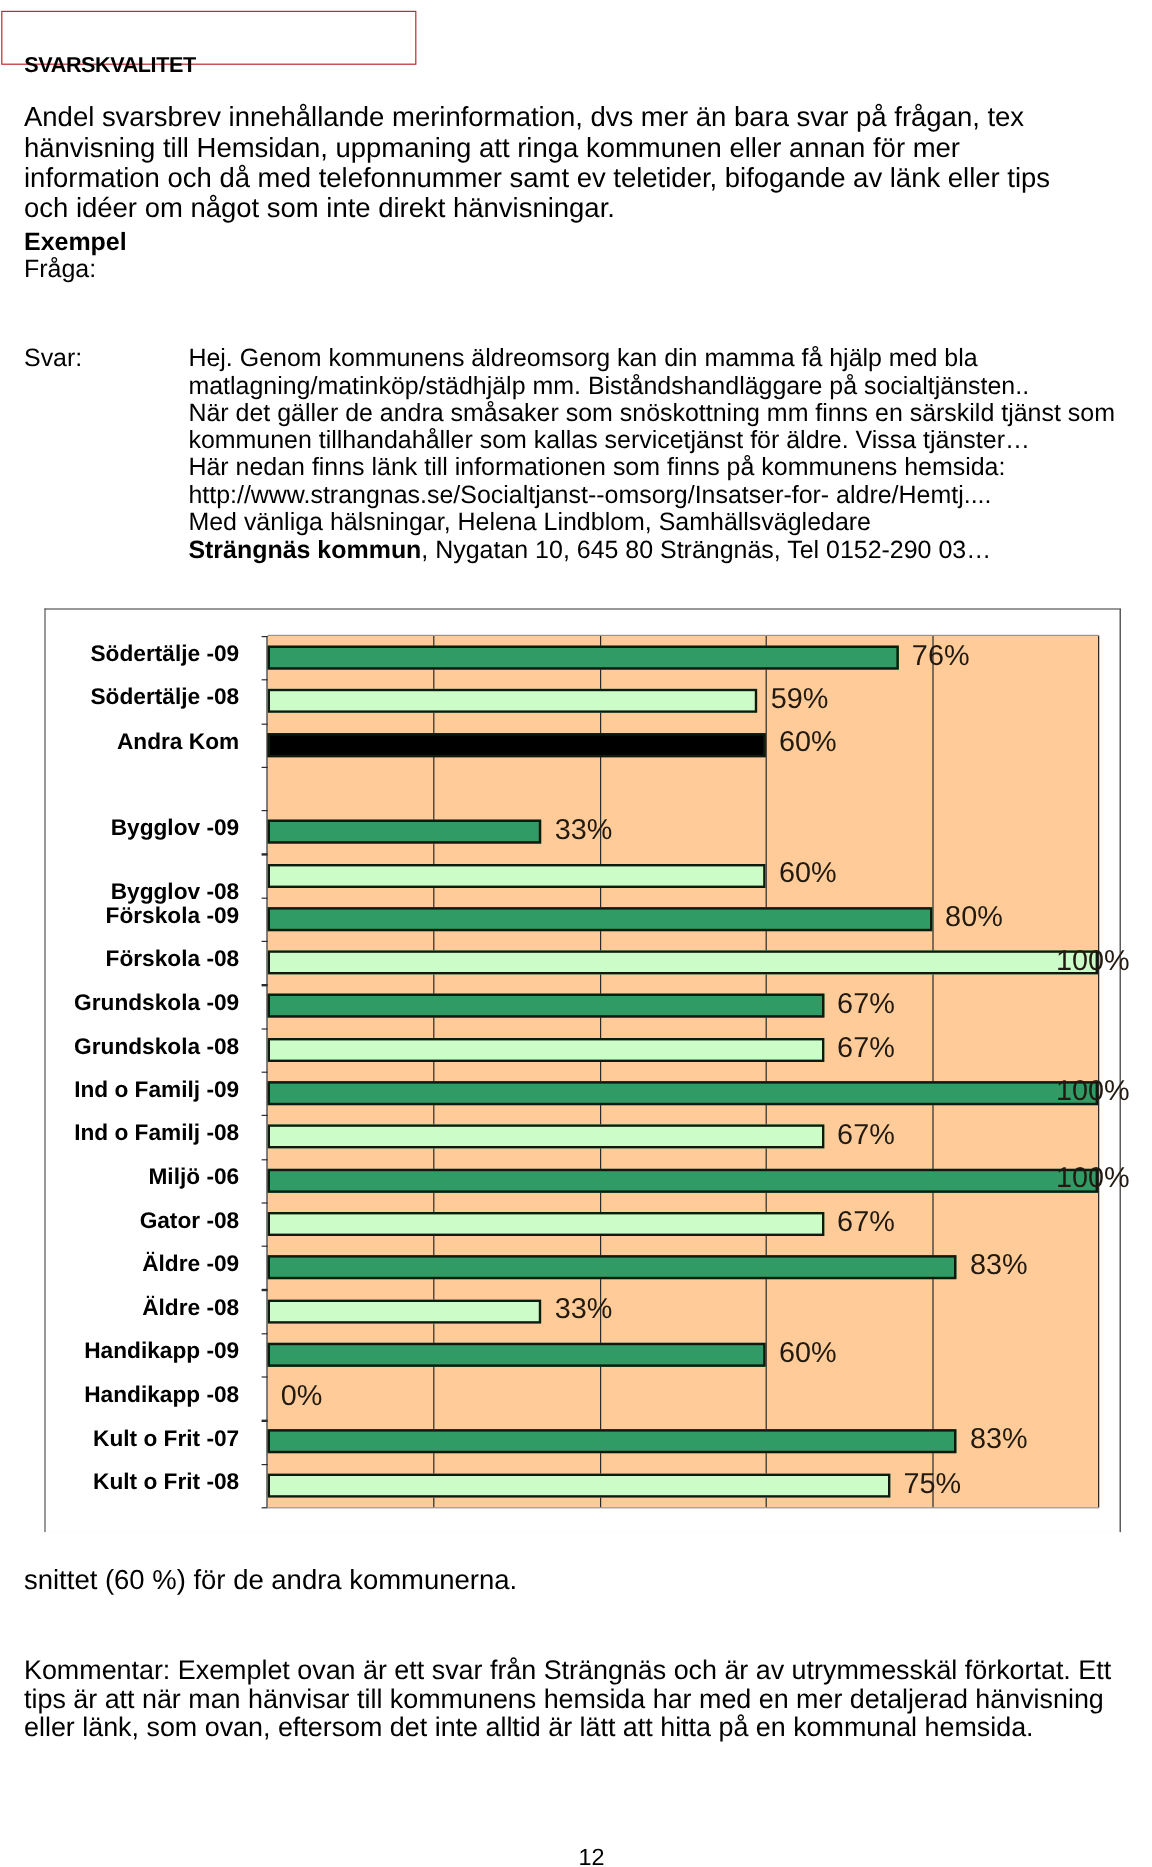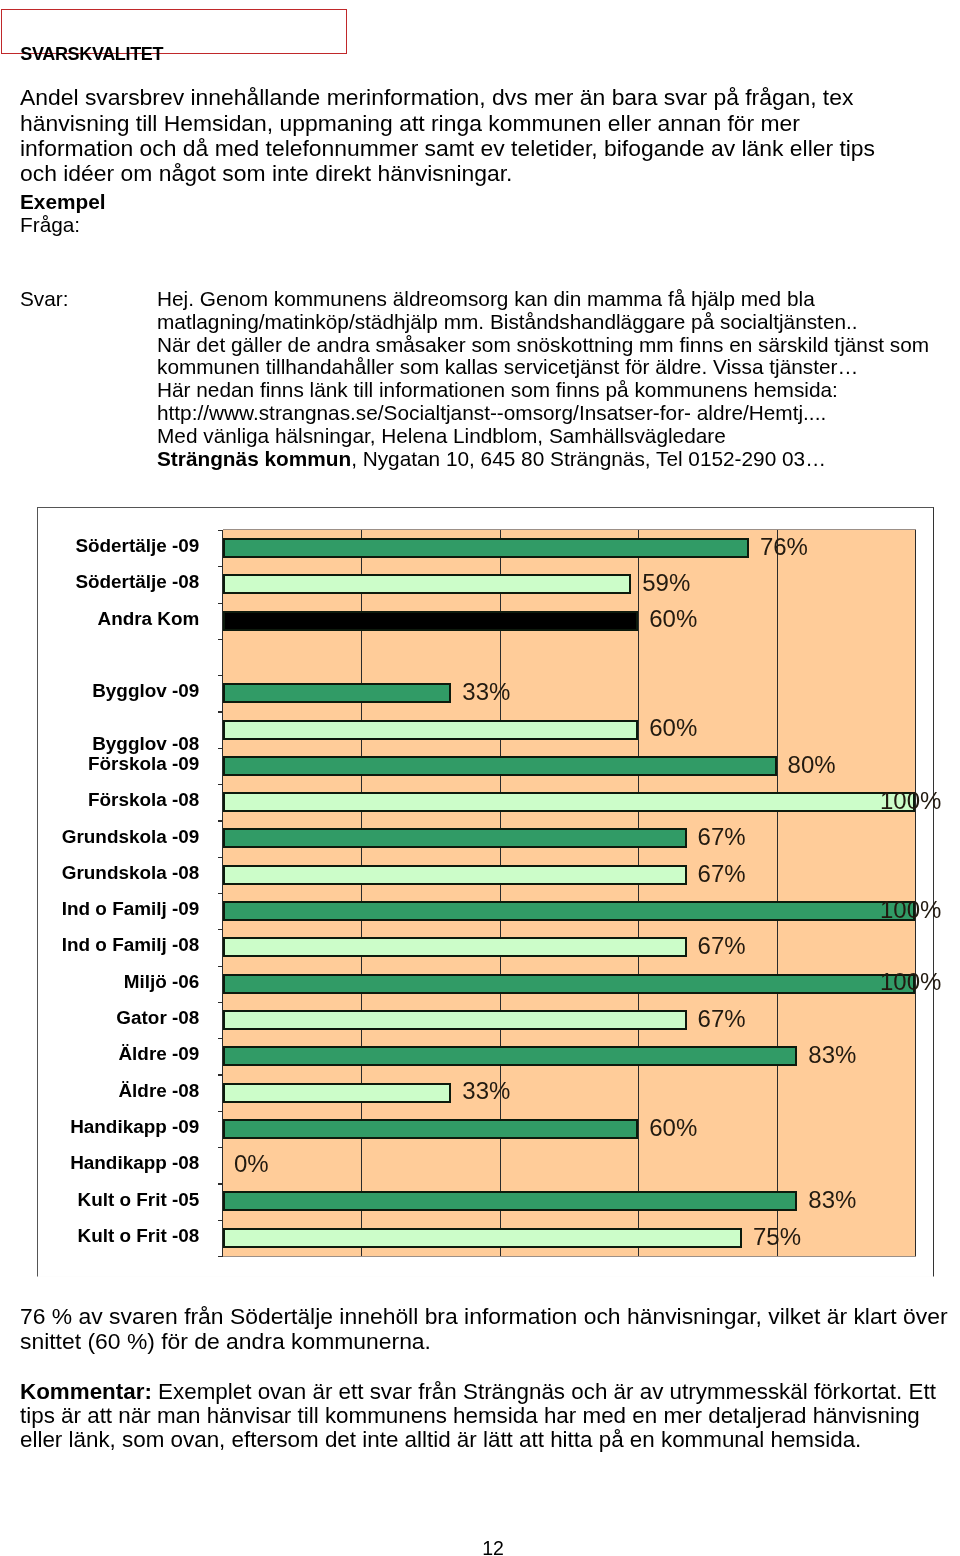--- a/index.html
+++ b/index.html
@@ -31,21 +31,21 @@
   .svar-text div{white-space:nowrap;}
   .svar-text b{font-weight:bold;}
 
   
   .summary{position:absolute;left:20px;top:1303.8px;font-size:22.9px;
            line-height:25.4px;}
   .summary div{white-space:nowrap;}
   .comment{position:absolute;left:20px;top:1379.5px;font-size:22.4px;
            line-height:24.4px;}
   .comment div{white-space:nowrap;}
-  .comment b{font-weight:bold;}
+  .comment b{font-weight:normal;}
   .page-num{position:absolute;left:0;top:1538.7px;width:986px;text-align:center;
             font-size:19.5px;line-height:19px;}
 
   
   #chart{position:absolute;left:37.3px;top:507.4px;width:896.7px;height:770px;
          box-sizing:border-box;background:#fff;
          border-left:1.2px solid #555;border-top:1.2px solid #555;
          border-right:1.2px solid #333;border-bottom:1.2px solid #fdfdfd;}
   .plot{position:absolute;left:184.6px;top:21.6px;width:692.1px;height:726px;
         background:#FFCC99;box-sizing:content-box;}
@@ -168,32 +168,31 @@
       <div class="bar" style="left:184.6px;top:574.3px;width:228.4px;height:20px;background:#CCFDC9"></div>
       <div class="bar-label" style="left:424.0px;top:573.0px">33%</div>
       <div class="tick" style="top:602.4px"></div>
       <div class="cat-label" style="top:608.6px">Handikapp -09</div>
       <div class="bar" style="left:184.6px;top:610.5px;width:415.3px;height:20px;background:#319B66"></div>
       <div class="bar-label" style="left:610.9px;top:609.3px">60%</div>
       <div class="tick" style="top:638.7px"></div>
       <div class="cat-label" style="top:644.9px">Handikapp -08</div>
       <div class="bar-label" style="left:195.6px;top:645.6px">0%</div>
       <div class="tick" style="top:675.0px"></div>
-      <div class="cat-label" style="top:681.3px">Kult o Frit -05</div>
+      <div class="cat-label" style="top:681.3px">Kult o Frit -07</div>
       <div class="bar" style="left:184.6px;top:683.1px;width:574.4px;height:20px;background:#319B66"></div>
       <div class="bar-label" style="left:770.0px;top:681.9px">83%</div>
       <div class="tick" style="top:711.3px"></div>
       <div class="cat-label" style="top:717.5px">Kult o Frit -08</div>
       <div class="bar" style="left:184.6px;top:719.4px;width:519.1px;height:20px;background:#CCFDC9"></div>
       <div class="bar-label" style="left:714.7px;top:718.2px">75%</div>
       <div class="tick" style="top:747.6px"></div>
     </div>
 
   <div class="summary">
-    <div>76 % av svaren från Södertälje innehöll bra information och hänvisningar, vilket är klart över</div>
     <div>snittet (60 %) för de andra kommunerna.</div>
   </div>
   <div class="comment">
     <div><b>Kommentar:</b><span> Exemplet ovan är ett svar från Strängnäs och är av utrymmesskäl förkortat. Ett</span></div>
     <div>tips är att när man hänvisar till kommunens hemsida har med en mer detaljerad hänvisning</div>
     <div>eller länk, som ovan, eftersom det inte alltid är lätt att hitta på en kommunal hemsida.</div>
   </div>
   <div class="page-num">12</div>
 
 </div>

